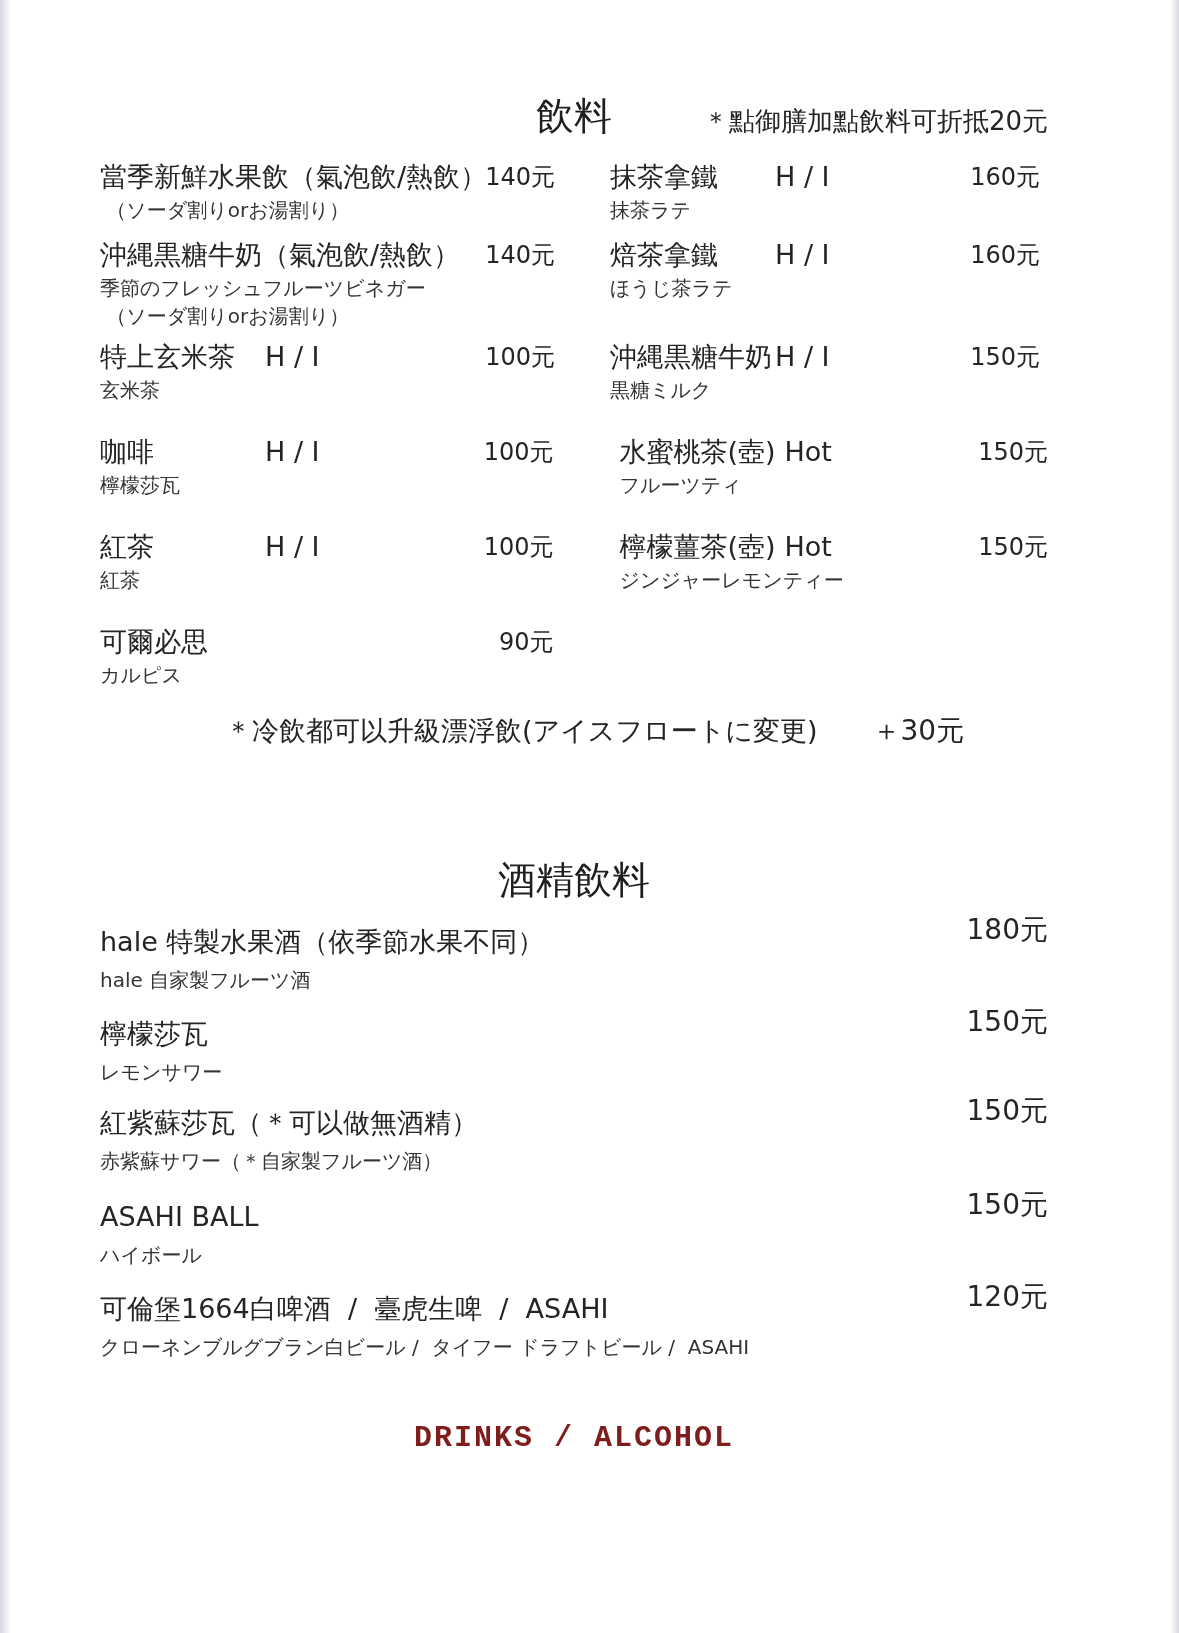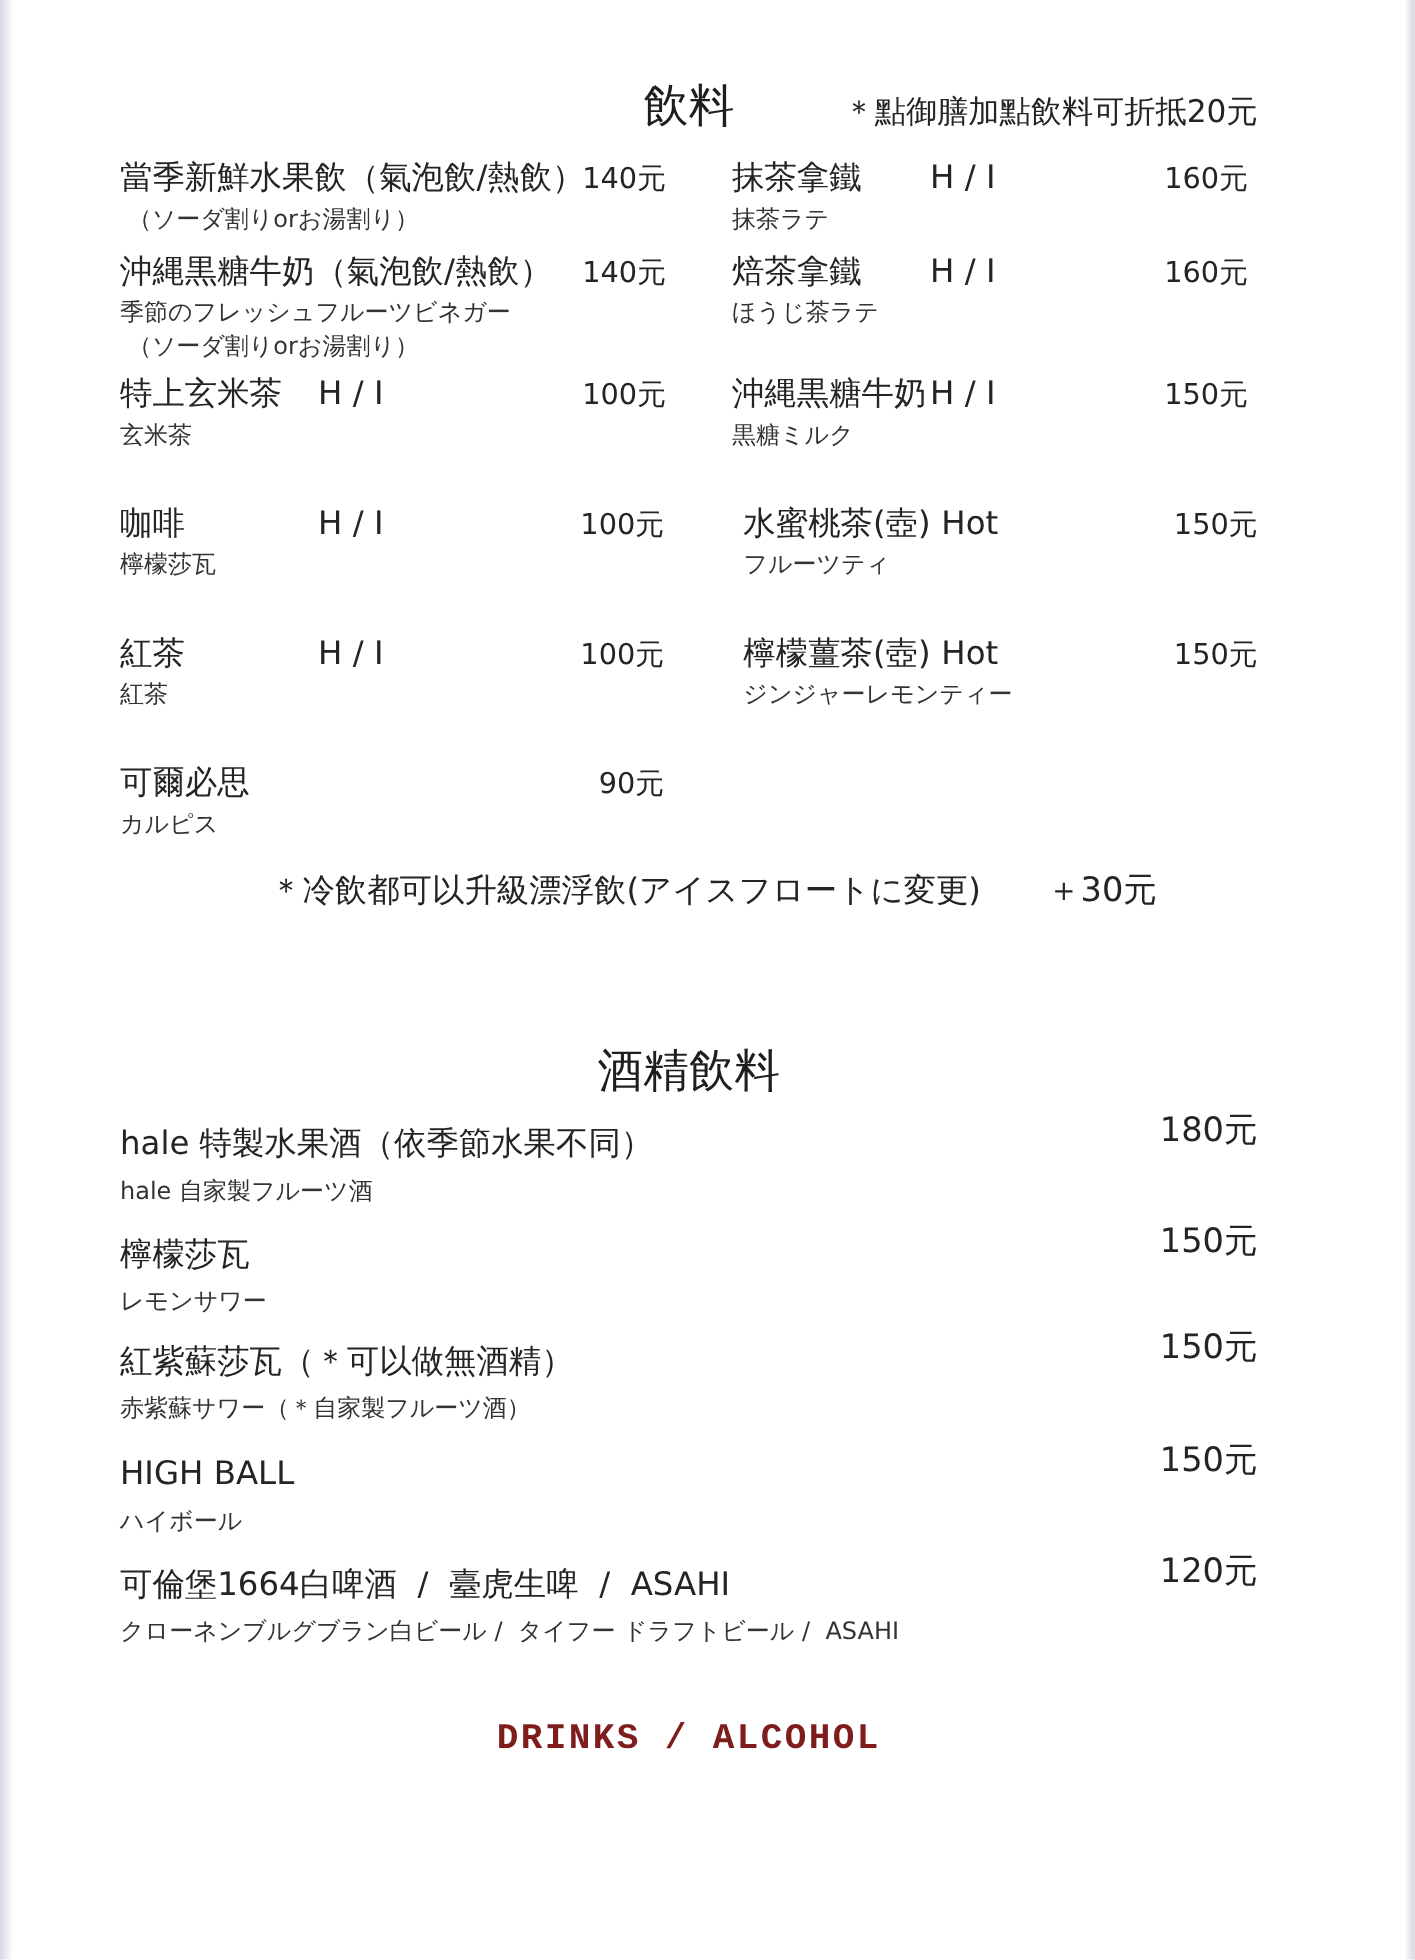--- a/index.html
+++ b/index.html
@@ -16,40 +16,40 @@
     background:linear-gradient(to right,#d6d7e0,#fbfbfd);
   }
   .edge-right {
     position:absolute; right:0; top:0; width:8px; height:100%;
     background:linear-gradient(to left,#d6d7e0,#fbfbfd);
   }
   .content {
     position:absolute; left:100px; top:0; width:948px;
   }
   
-  .drinks-header { position:relative; margin-top:64px; height:50px; }
+  .drinks-header { position:relative; margin-top:92px; height:50px; }
   .section-title {
     position:absolute; left:0; right:0; top:0;
     text-align:center; font-size:38px; line-height:48px; color:#1e1e1e;
   }
   .header-note {
     position:absolute; right:0; top:12px;
     font-size:26px; color:#242424; white-space:pre;
   }
   
   .drow { display:flex; margin-top:16px; }
   .cell { position:relative; }
   .cell.left  { width:455px; }
   .cell.right { width:430px; margin-left:55px; }
   .name-line { position:relative; height:38px; }
   .name  { font-size:27px; line-height:38px; white-space:pre; }
   .opt   { position:absolute; left:165px; top:0; font-size:27px; line-height:38px; white-space:pre; }
   .price { position:absolute; right:0; top:0; font-size:24px; line-height:38px; }
   .sub   { font-size:20px; line-height:28px; color:#333333; white-space:pre; }
-  .m12 { margin-top:12px; } .m8 { margin-top:8px; } .m29 { margin-top:42px;gap:11px; }
+  .m12 { margin-top:12px; } .m8 { margin-top:8px; } .m29 { margin-top:29px;gap:11px; }
   
   .upgrade-note {
     display:flex; align-items:baseline;
     padding-left:125px; margin-top:22px;
     font-size:27px; line-height:40px;
   }
   .upgrade-price { margin-left:55px; font-size:28px; }
   
   .alcohol-title {
     margin-top:105px; text-align:center;
@@ -206,21 +206,21 @@
     <div class="asub">レモンサワー</div>
   </div>
 
   <div class="arow a3">
     <span class="aname">紅紫蘇莎瓦（＊可以做無酒精）</span>
     <span class="aprice">150元</span>
     <div class="asub">赤紫蘇サワー（＊自家製フルーツ酒）</div>
   </div>
 
   <div class="arow a4">
-    <span class="aname">HIGH BALL</span>
+    <span class="aname">ASAHI BALL</span>
     <span class="aprice">150元</span>
     <div class="asub">ハイボール</div>
   </div>
 
   <div class="arow a5">
     <span class="aname">可倫堡1664白啤酒  /  臺虎生啤  /  ASAHI</span>
     <span class="aprice">120元</span>
     <div class="asub">クローネンブルグブラン白ビール /  タイフー ドラフトビール /  ASAHI</div>
   </div>
 

